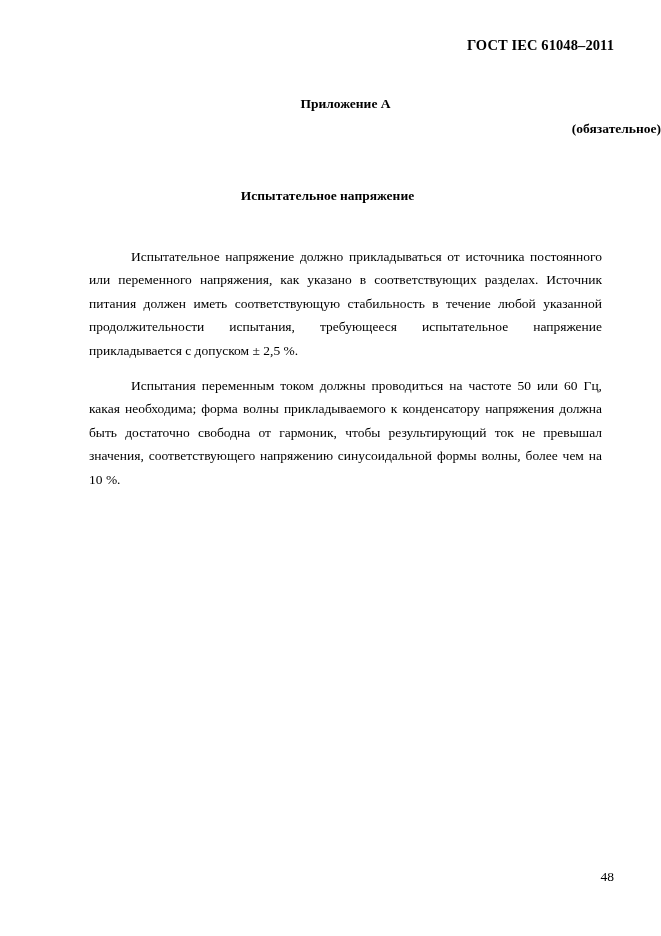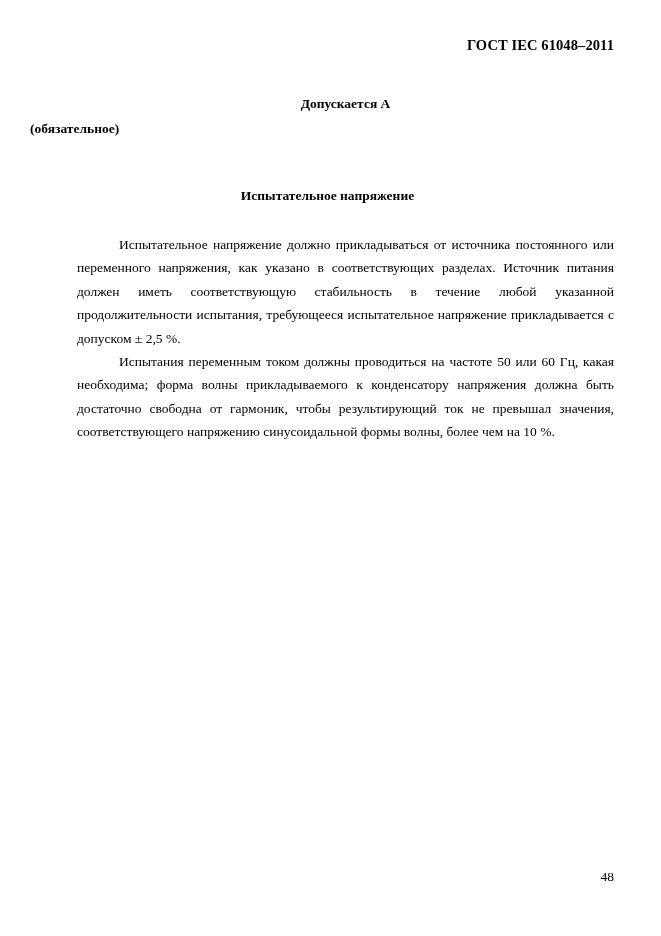--- a/index.html
+++ b/index.html
@@ -39,21 +39,21 @@
       font-size: 13.5px;
       font-weight: bold;
       padding-left: 30px;
       box-sizing: border-box;
     }
     .annex-status {
       position: absolute;
       top: 121px;
       left: 0;
       width: 661px;
-      text-align: left;
+      text-align: right;
       font-size: 13.5px;
       font-weight: bold;
       padding-left: 30px;
       box-sizing: border-box;
     }
     .section-title {
       position: absolute;
       top: 188px;
       left: 0;
       width: 625px;
@@ -65,38 +65,38 @@
     }
     .body-text {
       position: absolute;
       left: 77px;
       top: 233px;
       width: 537px;
       font-size: 13.5px;
       line-height: 23.4px;
     }
     .body-text p {
-      margin: 0;
+      margin: 12px;
       text-indent: 42px;
       text-align: justify;
     }
     .page-number {
       position: absolute;
       top: 869px;
       right: 47px;
       font-size: 13.5px;
     }
   </style>
 </head>
 <body>
 
 <div class="page">
   <div class="header-code">ГОСТ IEC 61048–2011</div>
 
-  <div class="annex-title">Допускается А</div>
+  <div class="annex-title">Приложение А</div>
   <div class="annex-status">(обязательное)</div>
 
   <div class="section-title">Испытательное напряжение</div>
 
   <div class="body-text">
     <p>Испытательное напряжение должно прикладываться от источника постоянного или переменного напряжения,  как указано  в соответствующих разделах. Источник питания должен иметь соответствующую стабильность в течение любой указанной продолжительности испытания, требующееся испытательное напряжение прикладывается с допуском ± 2,5 %.</p>
     <p>Испытания переменным током должны проводиться на частоте 50 или 60 Гц, какая необходима; форма волны прикладываемого к конденсатору напряжения должна быть достаточно свободна от гармоник, чтобы результирующий ток не превышал значения, соответствующего напряжению синусоидальной формы волны, более чем на 10 %.</p>
   </div>
 
   <div class="page-number">48</div>

